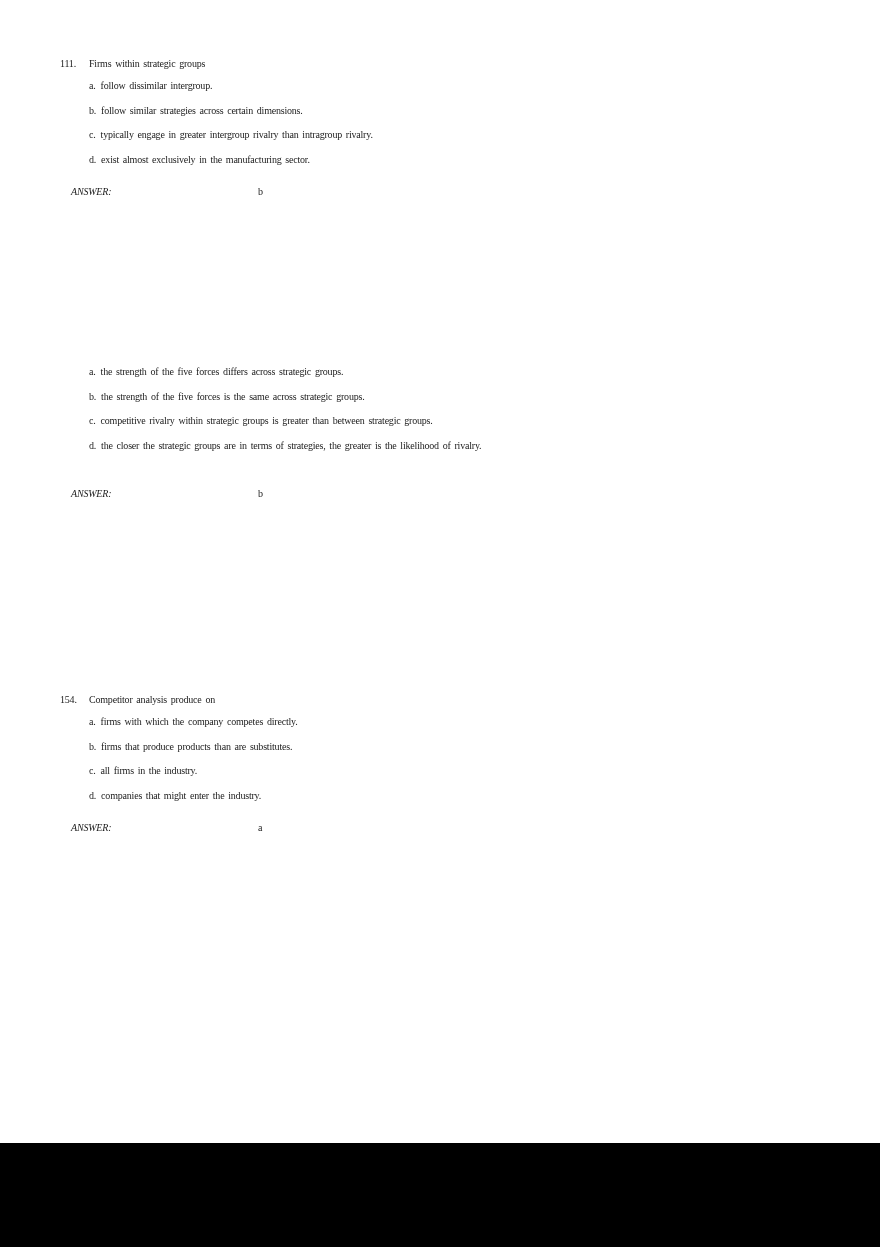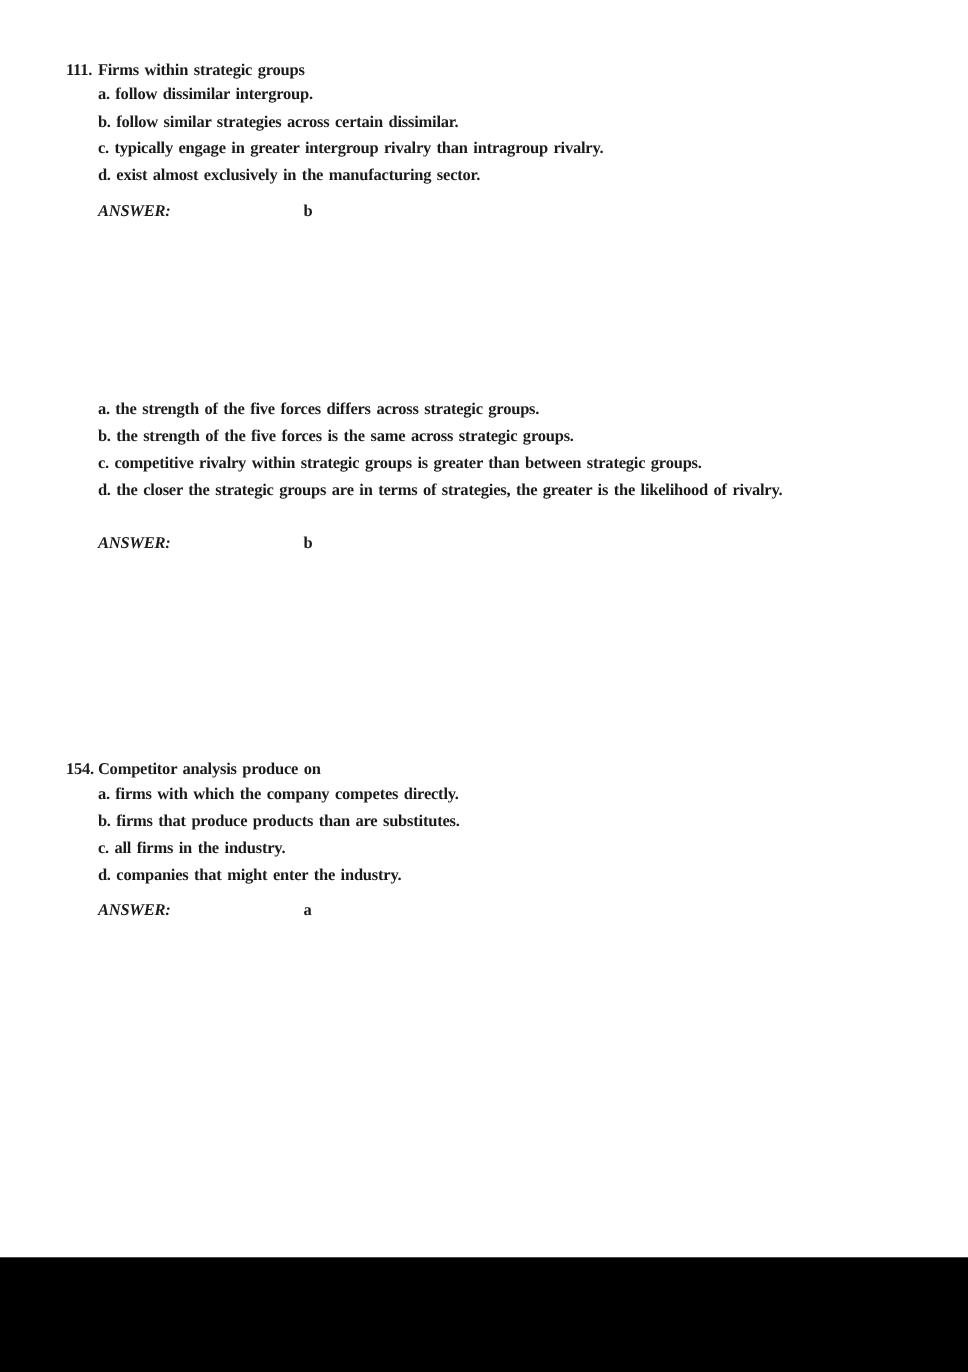--- a/index.html
+++ b/index.html
@@ -10,31 +10,30 @@
     overflow: hidden;
     background: var(--page-background, #ffffff);
     color: var(--text, #1b1b1b);
     font-family: "Liberation Serif", "DejaVu Serif", serif;
   }
   .page { position: absolute; inset: 0; }
   .question {
     position: absolute;
     left: 0;
     right: 12px;
-    font-size: 15px;
+    font-size: 10px;
     letter-spacing: -0.2px;
     word-spacing: 1.5px;
-    font-weight: bold;
   }
   .q-title { display: flex; line-height: 20px; }
   .q-num { flex: none; margin-left: 60px; width: 29px; }
   .q-text { flex: 1; }
   .q-option { display: flex; margin-left: 89px; line-height: 24.5px; }
   .opt-letter { flex: none; margin-right: 5px; }
-  .q-answer { display: flex; margin-left: 89px; margin-top: 10px; line-height: 20px; }
+  .q-answer { display: flex; margin-left: 71px; margin-top: 10px; line-height: 20px; }
   .q-answer.gap-lg { margin-top: 26px; }
   .answer-label { flex: none; width: 187px; font-style: italic; }
   .answer-value { flex: none; }
   .footer-band {
     position: absolute;
     left: 0;
     top: 1143px;
     width: 880px;
     height: 104px;
     background: var(--footer-band, #000000);
@@ -49,21 +48,21 @@
     <div class="q-title">
       <span class="q-num">111.</span>
       <span class="q-text">Firms within strategic groups</span>
     </div>
     <div class="q-option">
       <span class="opt-letter">a.</span>
       <span class="opt-text">follow dissimilar intergroup.</span>
     </div>
     <div class="q-option">
       <span class="opt-letter">b.</span>
-      <span class="opt-text">follow similar strategies across certain dissimilar.</span>
+      <span class="opt-text">follow similar strategies across certain dimensions.</span>
     </div>
     <div class="q-option">
       <span class="opt-letter">c.</span>
       <span class="opt-text">typically engage in greater intergroup rivalry than intragroup rivalry.</span>
     </div>
     <div class="q-option">
       <span class="opt-letter">d.</span>
       <span class="opt-text">exist almost exclusively in the manufacturing sector.</span>
     </div>
     <div class="q-answer">

